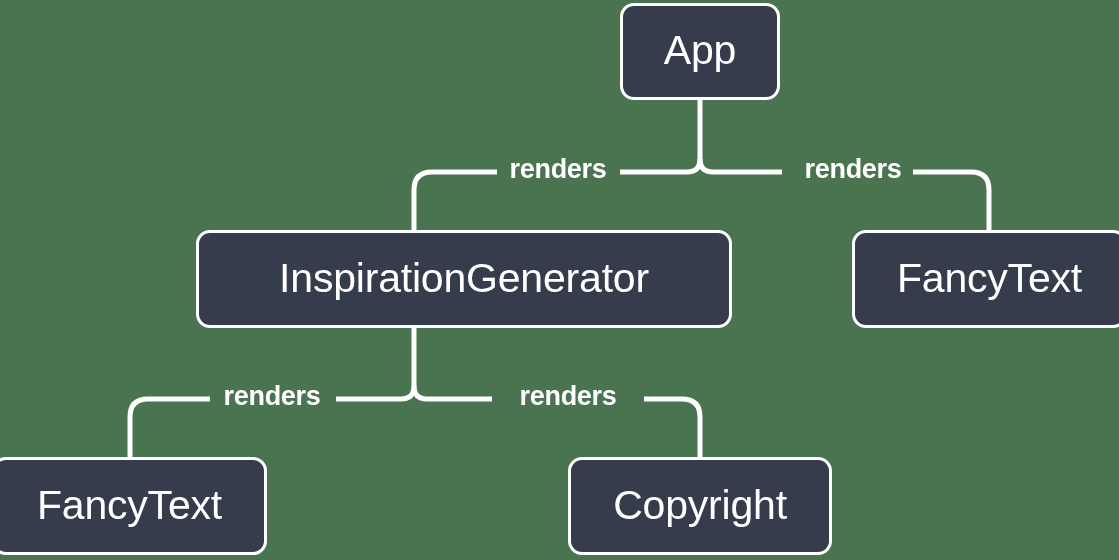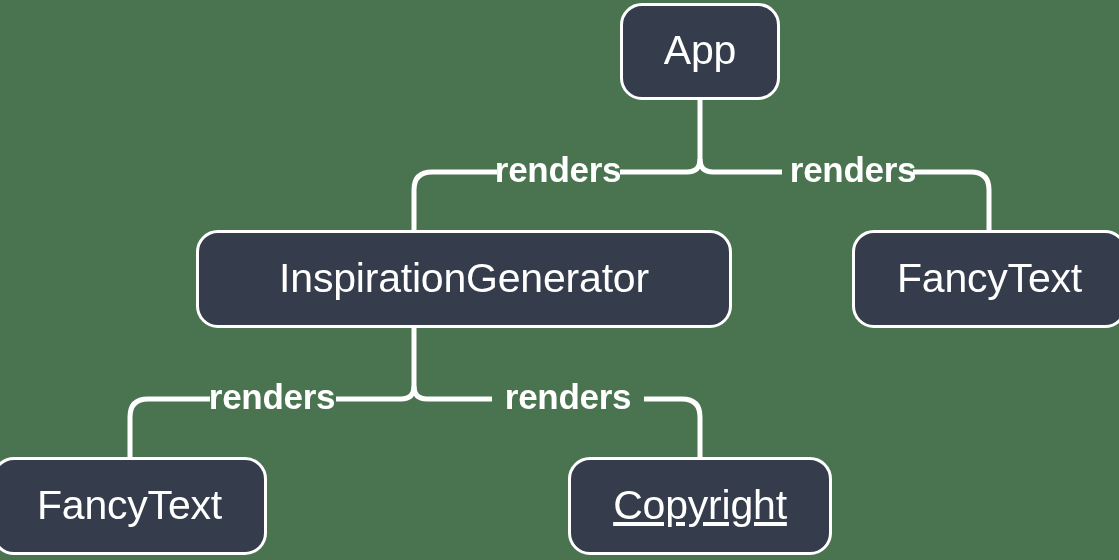--- a/index.html
+++ b/index.html
@@ -25,41 +25,41 @@
     top: 0;
     width: 1119px;
     height: 560px;
     pointer-events: none;
   }
   .node-box {
     position: absolute;
     box-sizing: border-box;
     background: #353c4b;
     border: 3px solid #ffffff;
-    border-radius: 22px;
+    border-radius: 14px;
     display: flex;
     align-items: center;
     justify-content: center;
     color: #ffffff;
     font-family: "Liberation Sans", sans-serif;
     font-size: 41px;
     font-weight: 400;
     letter-spacing: -0.2px;
     line-height: 1;
     white-space: nowrap;
   }
   .node-label {
     display: block;
     transform: translateY(-1px);
   }
   .edge-label {
     position: absolute;
     color: #ffffff;
     font-family: "Liberation Sans", sans-serif;
-    font-size: 35px;
+    font-size: 27px;
     font-weight: 700;
     letter-spacing: -0.3px;
     line-height: 1;
     white-space: nowrap;
     transform: translate(-50%, -50%);
   }
 </style>
 </head>
 <body>
 
@@ -97,21 +97,21 @@
   </div>
 
   <div class="node-box" style="left:852px; top:230px; width:275px; height:98px;">
     <span class="node-label">FancyText</span>
   </div>
 
   <div class="node-box" style="left:-8px; top:457px; width:275px; height:98px;">
     <span class="node-label">FancyText</span>
   </div>
 
-  <div class="node-box" style="left:568px; top:457px; width:264px; height:98px;text-decoration:underline;">
+  <div class="node-box" style="left:568px; top:457px; width:264px; height:98px;">
     <span class="node-label">Copyright</span>
   </div>
 
   <span class="edge-label" style="left:558px; top:169px;">renders</span>
 
   <span class="edge-label" style="left:853px; top:169px;">renders</span>
 
   <span class="edge-label" style="left:272px; top:396px;">renders</span>
 
   <span class="edge-label" style="left:568px; top:396px;">renders</span>

